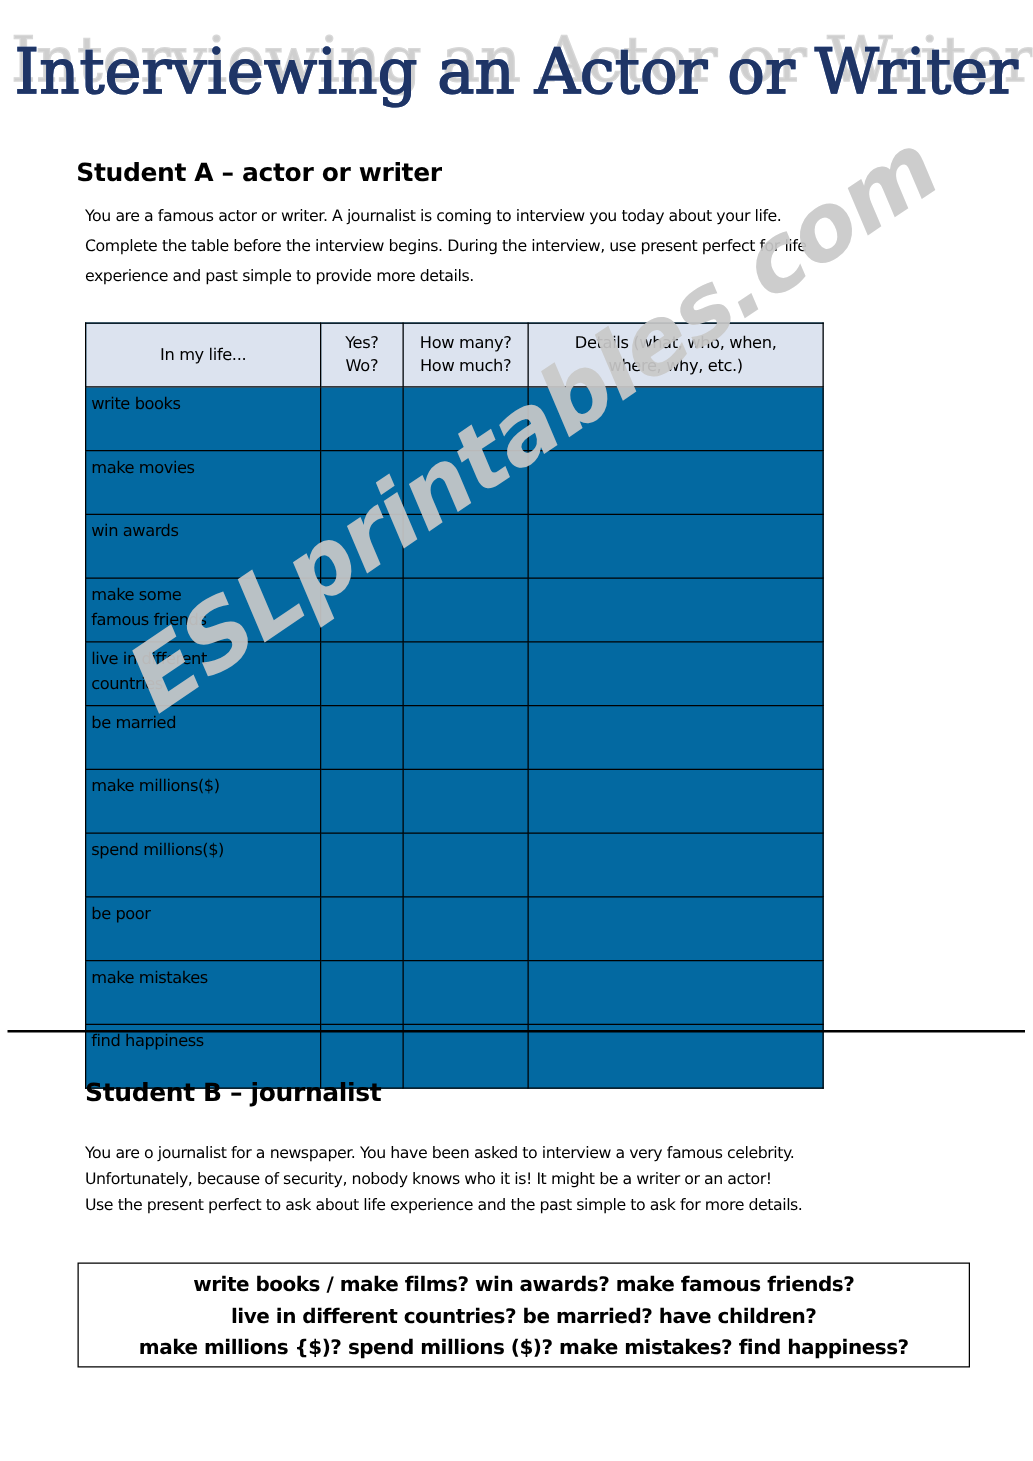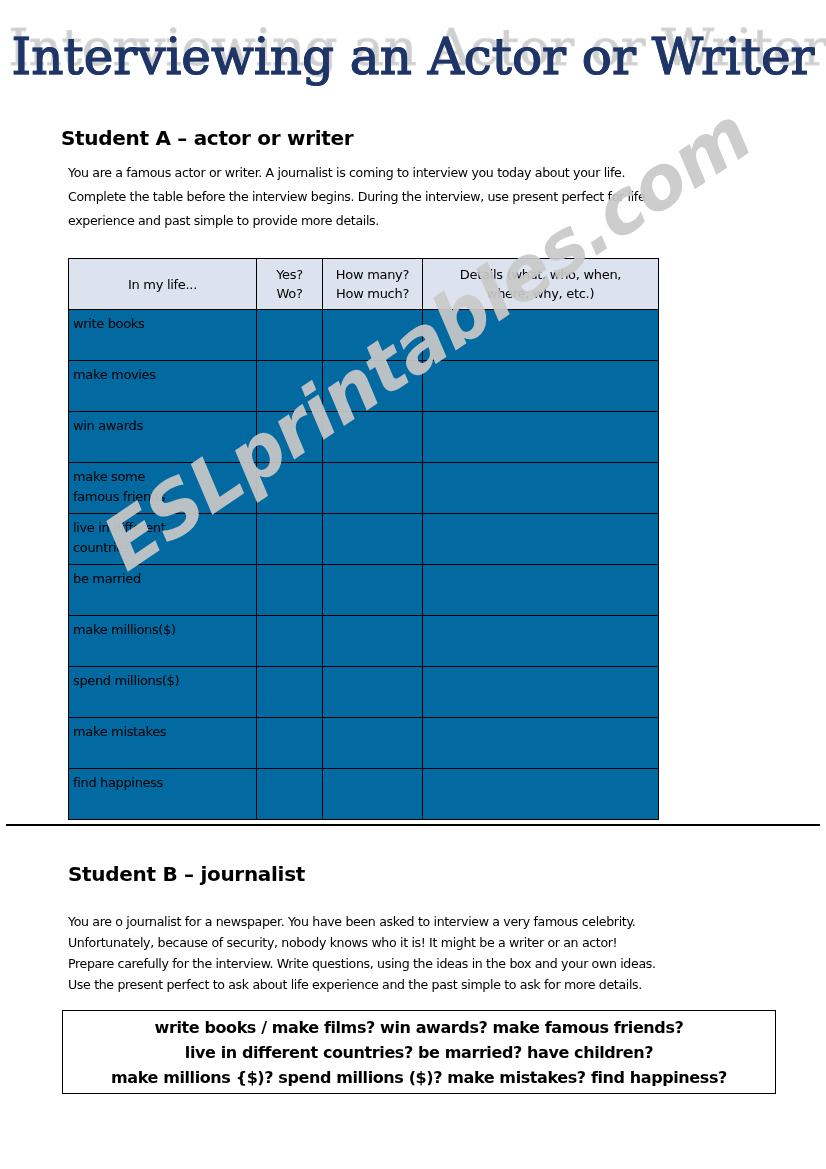--- a/index.html
+++ b/index.html
@@ -294,20 +294,26 @@
           <td></td>
           <td></td>
         </tr>
         <tr>
           <td class="item-cell">spend millions($)</td>
           <td></td>
           <td></td>
           <td></td>
         </tr>
         <tr>
+          <td class="item-cell">be poor</td>
+          <td></td>
+          <td></td>
+          <td></td>
+        </tr>
+        <tr>
           <td class="item-cell">make mistakes</td>
           <td></td>
           <td></td>
           <td></td>
         </tr>
         <tr>
           <td class="item-cell">find happiness</td>
           <td></td>
           <td></td>
           <td></td>
@@ -316,21 +322,20 @@
     </table>
   </div>
 
   <div class="divider"></div>
 
   <div class="heading" id="heading-b">Student B – journalist</div>
 
   <div class="para" id="para-b">
     <p>You are o journalist for a newspaper. You have been asked to interview a very famous celebrity.</p>
     <p>Unfortunately, because of security, nobody knows who it is! It might be a writer or an actor!</p>
-    <p>Prepare carefully for the interview. Write questions, using the ideas in the box and your own ideas.</p>
     <p>Use the present perfect to ask about life experience and the past simple to ask for more details.</p>
   </div>
 
   <div class="ideas-box">
     <div class="line">write books / make films? win awards? make famous friends?</div>
     <div class="line">live in different countries? be married? have children?</div>
     <div class="line">make millions {$)? spend millions ($)? make mistakes? find happiness?</div>
   </div>
 
   <div class="watermark-layer">

